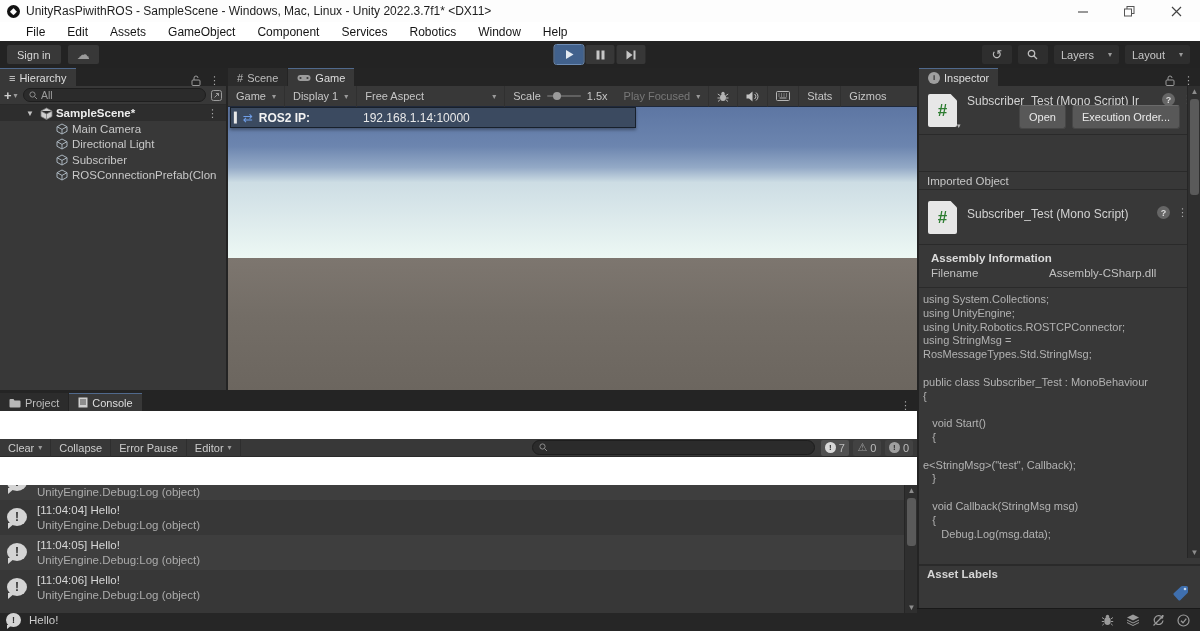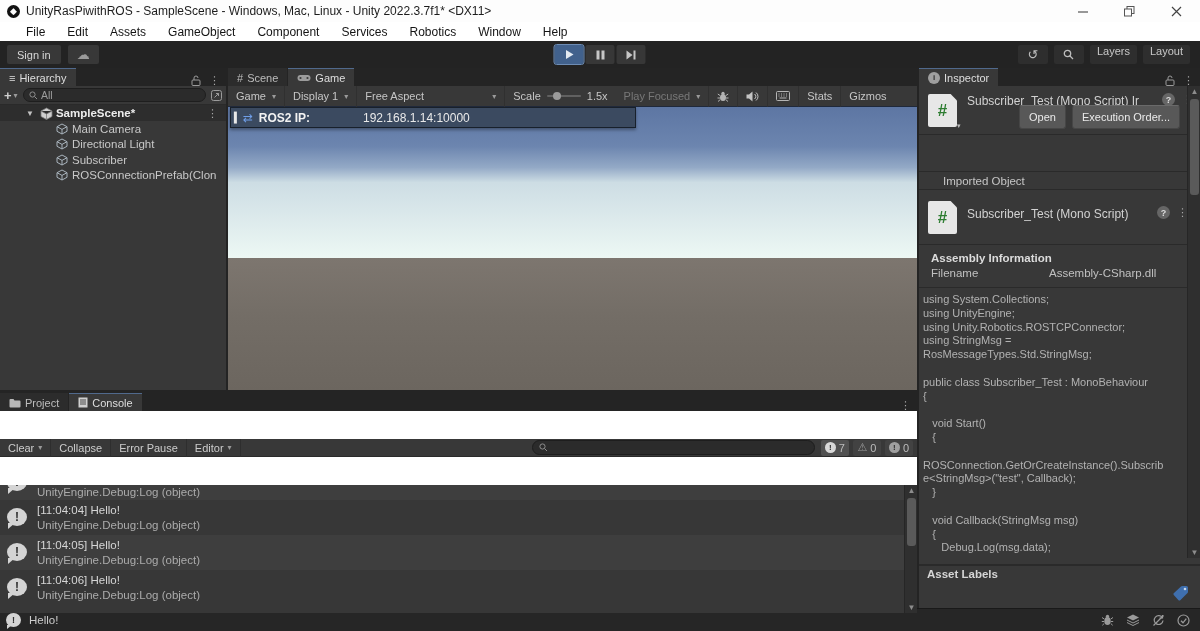--- a/index.html
+++ b/index.html
@@ -25,21 +25,21 @@
   .tbtn { height:19px; background:#383838; border-radius:2px; display:flex; align-items:center;
     justify-content:center; color:#d8d8d8; font-size:11px; padding:0 10px; margin-left:7px; }
   .cloud { color:#9a9a9a; font-size:13px; padding:0 9px; }
   .transport { position:absolute; left:50%; top:4px; transform:translateX(-50%); display:flex; gap:2px; }
   .trbtn { width:29px; height:19px; background:#373737; border-radius:2px; display:flex; align-items:center; justify-content:center; }
   .trbtn.active { background:#41618c; outline:1px solid #6d8cb4; }
   .tb-right { margin-left:auto; display:flex; align-items:center; gap:6px; margin-right:10px; }
   .iconbtn { height:19px; min-width:30px; background:#2e2e2e; border-radius:2px; display:flex;
     align-items:center; justify-content:center; color:#bdbdbd; font-size:13px; }
   .drop { height:19px; background:#2e2e2e; border-radius:2px; display:flex; align-items:center;
-    font-size:11px; color:#c8c8c8; padding:0 7px; gap:14px;flex-direction:column; }
+    font-size:11px; color:#c8c8c8; padding:0 7px; gap:14px; }
   .caret { font-size:8px; color:#9a9a9a; }
 
   
   .workspace { flex:1 1 auto; display:flex; min-height:0; }
   .left-stack { width:917px; display:flex; flex-direction:column; min-height:0; }
   .top-row { height:322px; display:flex; }
 
   .tabstrip { height:18px; background:#242424; display:flex; align-items:flex-end; flex:0 0 auto; }
   .tab { height:18px; display:flex; align-items:center; gap:4px; padding:0 9px; font-size:11px;
     color:#bdbdbd; background:#2c2c2c; margin-right:1px; border-top:1px solid #2c2c2c; }
@@ -129,21 +129,21 @@
   .icon-fold { position:absolute; left:38px; top:36px; font-size:7px; color:#bdbdbd; }
   .ititle { position:absolute; left:48px; top:8px; right:38px; font-size:12px; color:#d2d2d2; white-space:nowrap; overflow:hidden; }
   .ihead-icons { position:absolute; right:7px; top:7px; display:flex; gap:7px; align-items:center; }
   .help { width:13px; height:13px; border-radius:50%; background:#666666; color:#dddddd; font-size:9px;
     font-weight:bold; display:flex; align-items:center; justify-content:center; }
   .ibtn-row { position:absolute; right:20px; bottom:5px; display:flex; gap:6px; }
   .ibtn { height:24px; background:#585858; border:1px solid #464646; border-top-color:#6a6a6a; border-radius:3px;
     color:#eaeaea; font-size:11px; display:flex; align-items:center; padding:0 9px; }
   .ispacer { height:37px; border-bottom:1px solid #2a2a2a; }
   .irow-label { height:18px; border-bottom:1px solid #2a2a2a; font-size:11.5px; color:#c6c6c6;
-    display:flex; align-items:center; padding-left:24px; }
+    display:flex; align-items:center; padding-left:8px; }
   .ihead2 { height:55px; border-bottom:1px solid #2a2a2a; position:relative; }
   .ihead2 .script-icon { top:11px; }
   .ihead2 .ititle { top:17px; }
   .ihead2 .ihead-icons { top:16px; right:12px; }
   .assembly { height:43px; padding:7px 0 0 12px; font-size:11.5px; border-bottom:1px solid #2a2a2a; }
   .asm-title { color:#dcdcdc; font-weight:bold; margin-bottom:3px; }
   .asm-row { display:flex; color:#c0c0c0;align-items:flex-end; }
   .asm-row .k { width:118px; }
   .code { flex:1; overflow:hidden; padding:5px 16px 0 4px; font-size:11px; color:#b2b2b2; }
   .code-line { height:13.8px; white-space:pre; overflow:hidden; }
@@ -538,21 +538,20 @@
             <div class="code-line">using Unity.Robotics.ROSTCPConnector;</div>
             <div class="code-line">using StringMsg =</div>
             <div class="code-line">RosMessageTypes.Std.StringMsg;</div>
             <div class="code-line"></div>
             <div class="code-line">public class Subscriber_Test : MonoBehaviour</div>
             <div class="code-line">{</div>
             <div class="code-line"></div>
             <div class="code-line">   void Start()</div>
             <div class="code-line">   {</div>
             <div class="code-line"></div>
-            <div class="code-line">ROSConnection.GetOrCreateInstance().Subscrib</div>
             <div class="code-line">e&lt;StringMsg&gt;("test", Callback);</div>
             <div class="code-line">   }</div>
             <div class="code-line"></div>
             <div class="code-line">   void Callback(StringMsg msg)</div>
             <div class="code-line">   {</div>
             <div class="code-line">      Debug.Log(msg.data);</div>
           </div>
         <div class="alabels-bar">Asset Labels</div>
         <div class="alabels-area">
           <span class="tagbtn">

